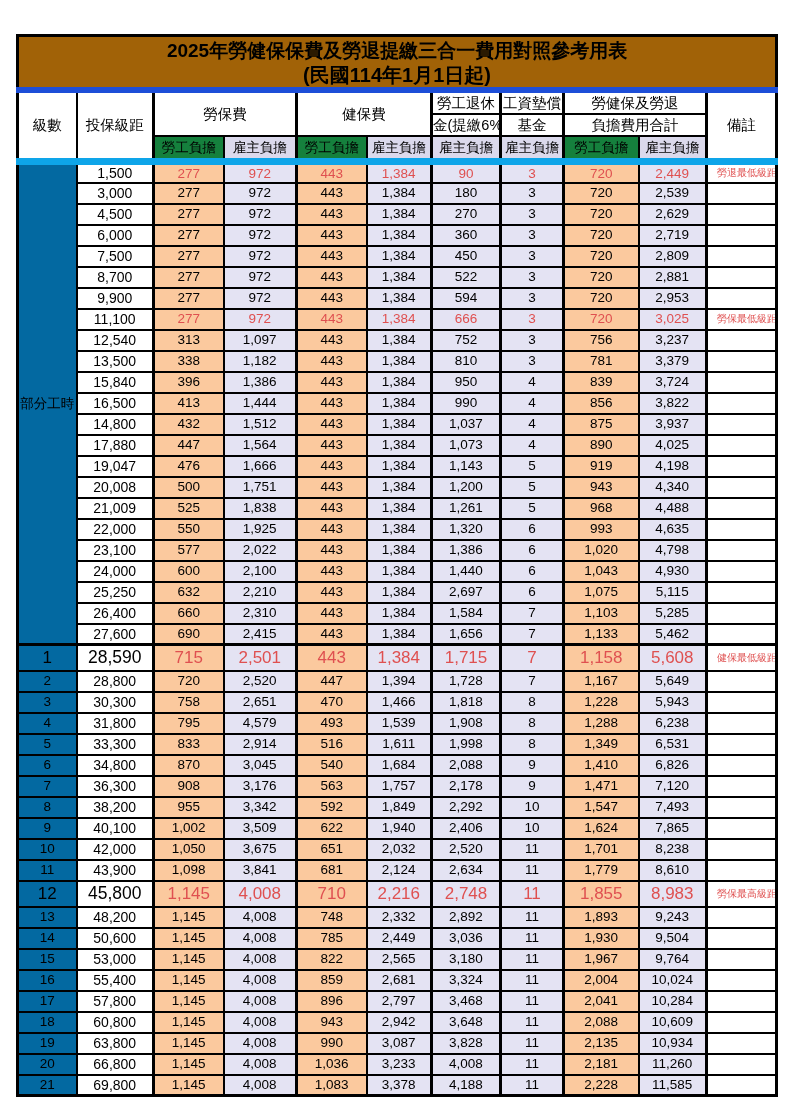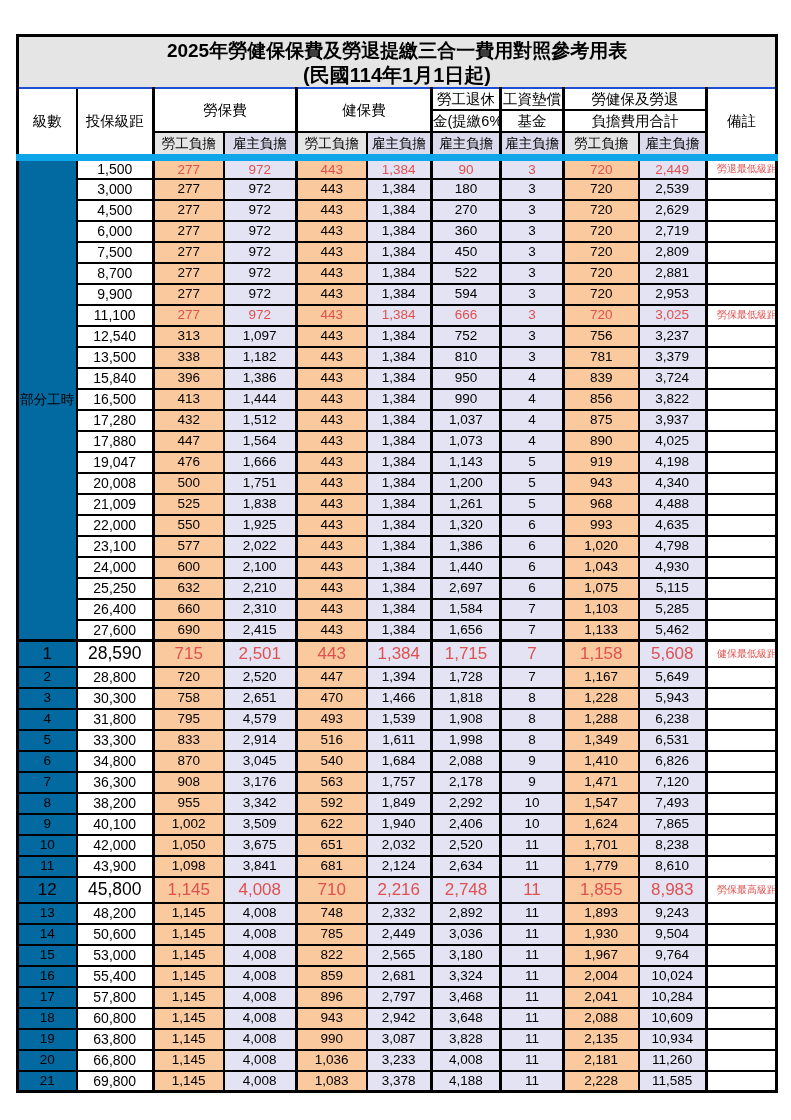--- a/index.html
+++ b/index.html
@@ -1,29 +1,29 @@
 <!DOCTYPE html>
 <html><head>
 <meta charset="utf-8">
 <style>
   html,body{margin:0;padding:0;background:#ffffff;}
   body{width:791px;height:1120px;font-family:"Liberation Sans","DejaVu Sans",sans-serif;color:#000;}
   .page{padding:34px 16px 0 16px;}
   table{border-collapse:collapse;table-layout:fixed;width:759px;border:3px solid #000;}
   th,td{border:2px solid #000;padding:0;text-align:center;vertical-align:middle;overflow:hidden;white-space:nowrap;}
   
-  .title-cell{height:50px;background:#e5e5e5;border-bottom:2px solid #1d4ed8;}
+  .title-cell{height:50px;background:#a16207;border-bottom:6px solid #1d4ed8;}
   .t1{font-size:19px;font-weight:bold;line-height:1.35;}
   .t2{font-size:20px;font-weight:bold;line-height:1.1;}
   
   thead th{font-weight:400;font-size:14.5px;background:#fff;}
   tr.h1 th{height:20px;}
   tr.h2 th{height:20px;}
   tr.sub th{height:21px;font-size:13.5px;}
-  th.emph{background:#e5e5e5;}
+  th.emph{background:#15803d;}
   th.erh{background:#DBD9EC;}
   
   .bL{border-left:3px solid #000;}
   
   tbody tr{height:21px;}
   tbody td{font-size:13.5px;line-height:1;}
   td.lvl{background:#0369a1;font-size:13.5px;}
   td.br{background:#fff;font-size:14px;}
   td.emp{background:#FBC99E;}
   td.er{background:#E4E3F3;}
@@ -227,21 +227,21 @@
           <td class="er">1,444</td>
           <td class="emp bL">443</td>
           <td class="er">1,384</td>
           <td class="er bL">990</td>
           <td class="er bL">4</td>
           <td class="emp bL">856</td>
           <td class="er">3,822</td>
           <td class="note bL"></td>
         </tr>
         <tr class="">
-          <td class="br">17,280</td>
+          <td class="br">14,800</td>
           <td class="emp bL">432</td>
           <td class="er">1,512</td>
           <td class="emp bL">443</td>
           <td class="er">1,384</td>
           <td class="er bL">1,037</td>
           <td class="er bL">4</td>
           <td class="emp bL">875</td>
           <td class="er">3,937</td>
           <td class="note bL"></td>
         </tr>

